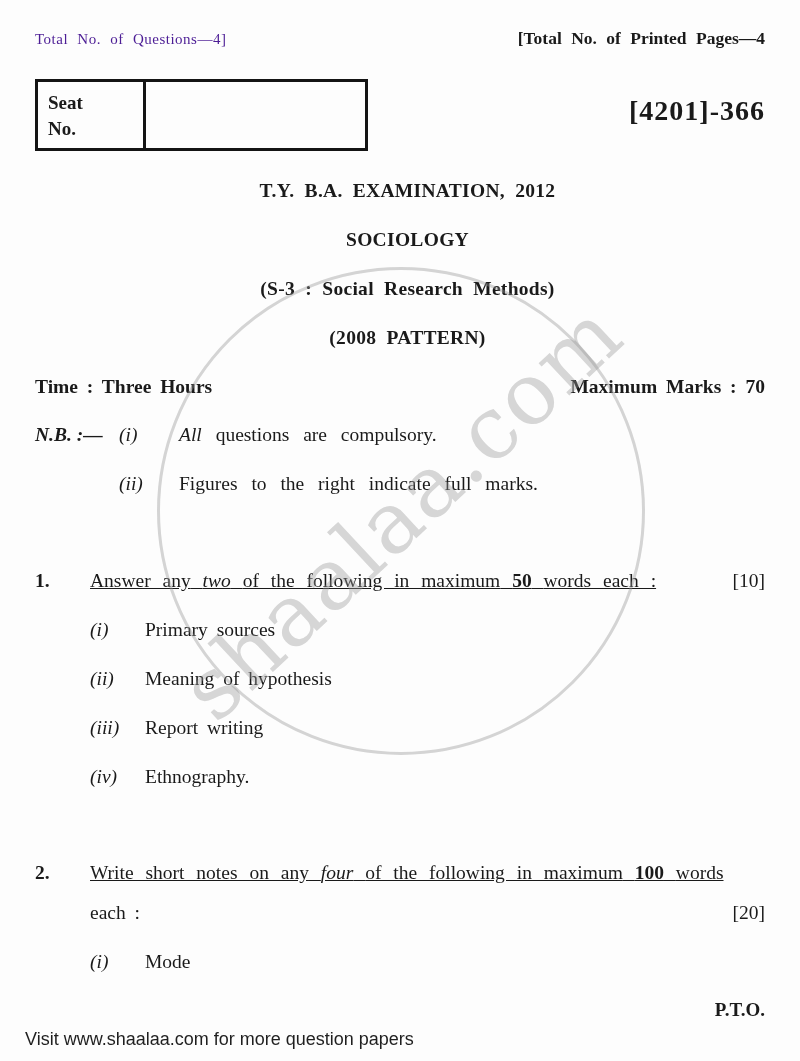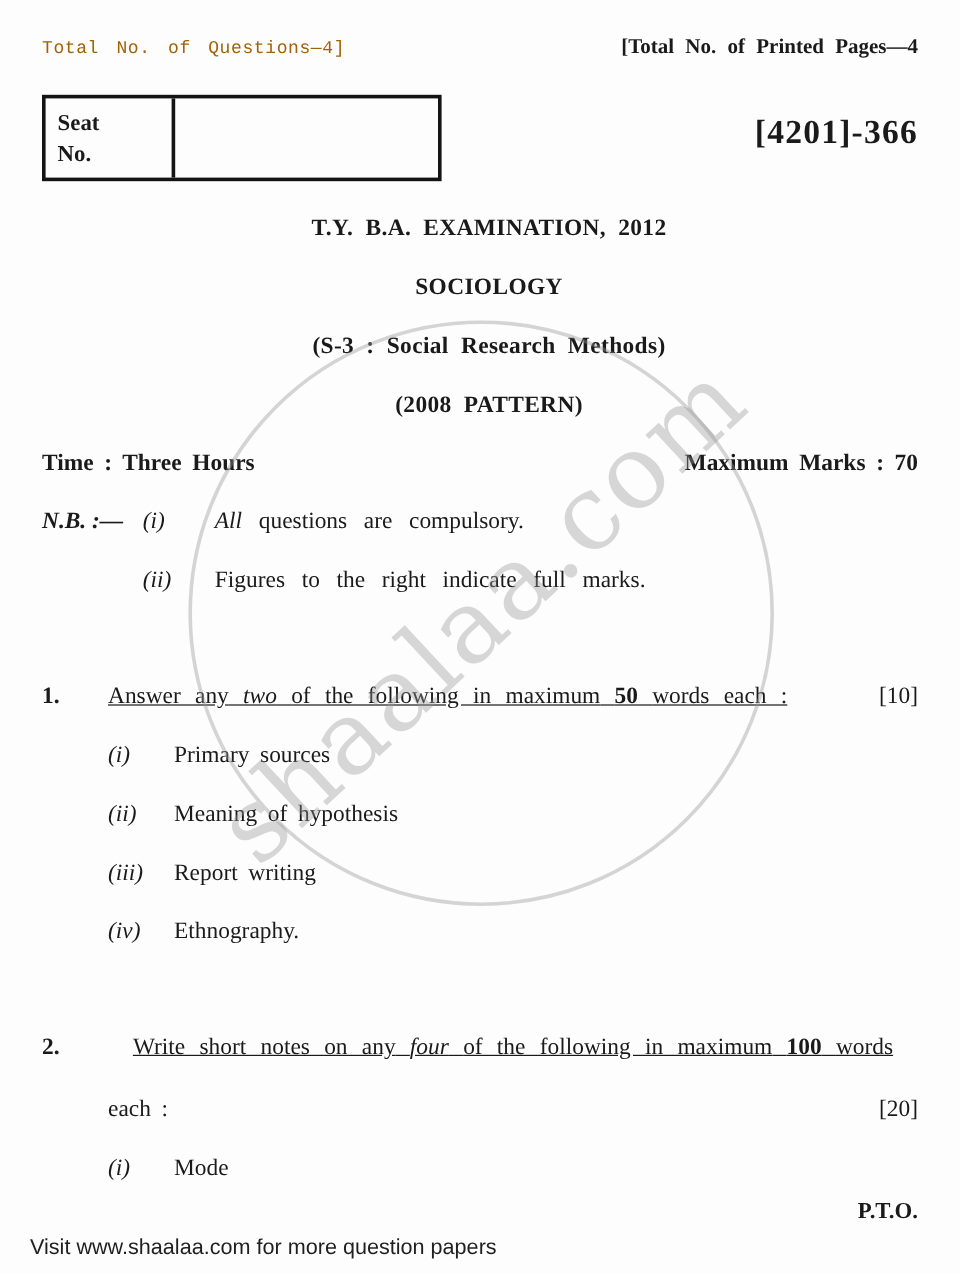--- a/index.html
+++ b/index.html
@@ -25,21 +25,21 @@
   .wm-text {
     font-family: "DejaVu Serif", serif;
     font-size: 86px;
     color: rgba(150,150,150,0.38);
     transform: rotate(-43deg);
     white-space: nowrap;
     letter-spacing: 2px;
   }
   
   .top-row { display: flex; justify-content: space-between; align-items: baseline; padding: 28px 35px 0 35px; }
-  .tq { font-family: Liberation Mono, monospace; font-size: 15px; letter-spacing: 0.5px; word-spacing: 5px; color: #a16207; }
+  .tq { font-family: Liberation Serif, serif; font-size: 15px; letter-spacing: 0.5px; word-spacing: 5px; color: #4c1d95; }
   .tp { font-weight: bold; font-size: 17.5px; word-spacing: 5px; }
   
   .seat-row { position: relative; margin: 30px 35px 0 35px; height: 74px; }
   .seat-box { position: absolute; left: 0; top: 0; width: 333px; height: 72px; border: 3px solid #141414; display: flex; background: #fdfdfd; }
   .seat-label { width: 108px; border-right: 3px solid #141414; font-weight: bold; font-size: 19px; line-height: 26px; padding: 8px 0 0 10px; }
   .seat-field { flex: 1; }
   .paper-code { position: absolute; right: 0; top: 16px; font-weight: bold; font-size: 28px; letter-spacing: 1px; }
   
   .titles { margin-top: 26px; text-align: center; padding-left: 15px; }
   .title-line { font-weight: bold; font-size: 19.5px; line-height: 24px; margin-bottom: 25px; word-spacing: 5px; letter-spacing: 0.3px; }
@@ -52,25 +52,25 @@
   .nb-label { width: 84px; font-weight: bold; font-style: italic; flex: none; }
   .nb-spacer { width: 84px; flex: none; }
   .nb-num { width: 60px; font-style: italic; flex: none; }
   .nb-text { word-spacing: 9px; }
   
   .q-block { margin: 0 35px; font-size: 19.5px; line-height: 24px; }
   .q1 { margin-top: 73px; }
   .q2 { margin-top: 72px; }
   .q-row { display: flex; }
   .q-num { width: 55px; font-weight: bold; flex: none; }
-  .q-body { flex: 1; text-align: center; }
+  .q-body { flex: 1; }
   .q-flex { flex: 1; display: flex; justify-content: space-between; align-items: baseline; }
   .q-text { word-spacing: 7px; text-decoration: underline; }
   .marks { flex: none; padding-left: 10px; }
-  .q-line2 { display: flex; justify-content: space-between; margin-top: 28px; word-spacing: 4px; gap: 32px; }
+  .q-line2 { display: flex; justify-content: space-between; margin-top: 16px; word-spacing: 4px; gap: 32px; }
   .sub-item { display: flex; margin: 25px 0 0 55px; }
   .sub-num { width: 55px; font-style: italic; flex: none; }
   .sub-text { word-spacing: 4px; }
   i.em { font-style: italic; }
   b.num { font-weight: bold; }
   
   .pto { position: absolute; right: 35px; bottom: 40px; font-weight: bold; font-size: 19px; z-index: 1; }
   .visit { position: absolute; left: 25px; bottom: 11px; font-family: "Liberation Sans", sans-serif; font-size: 18px; color: #1f1f1f; z-index: 1; }
 </style>
 </head>

